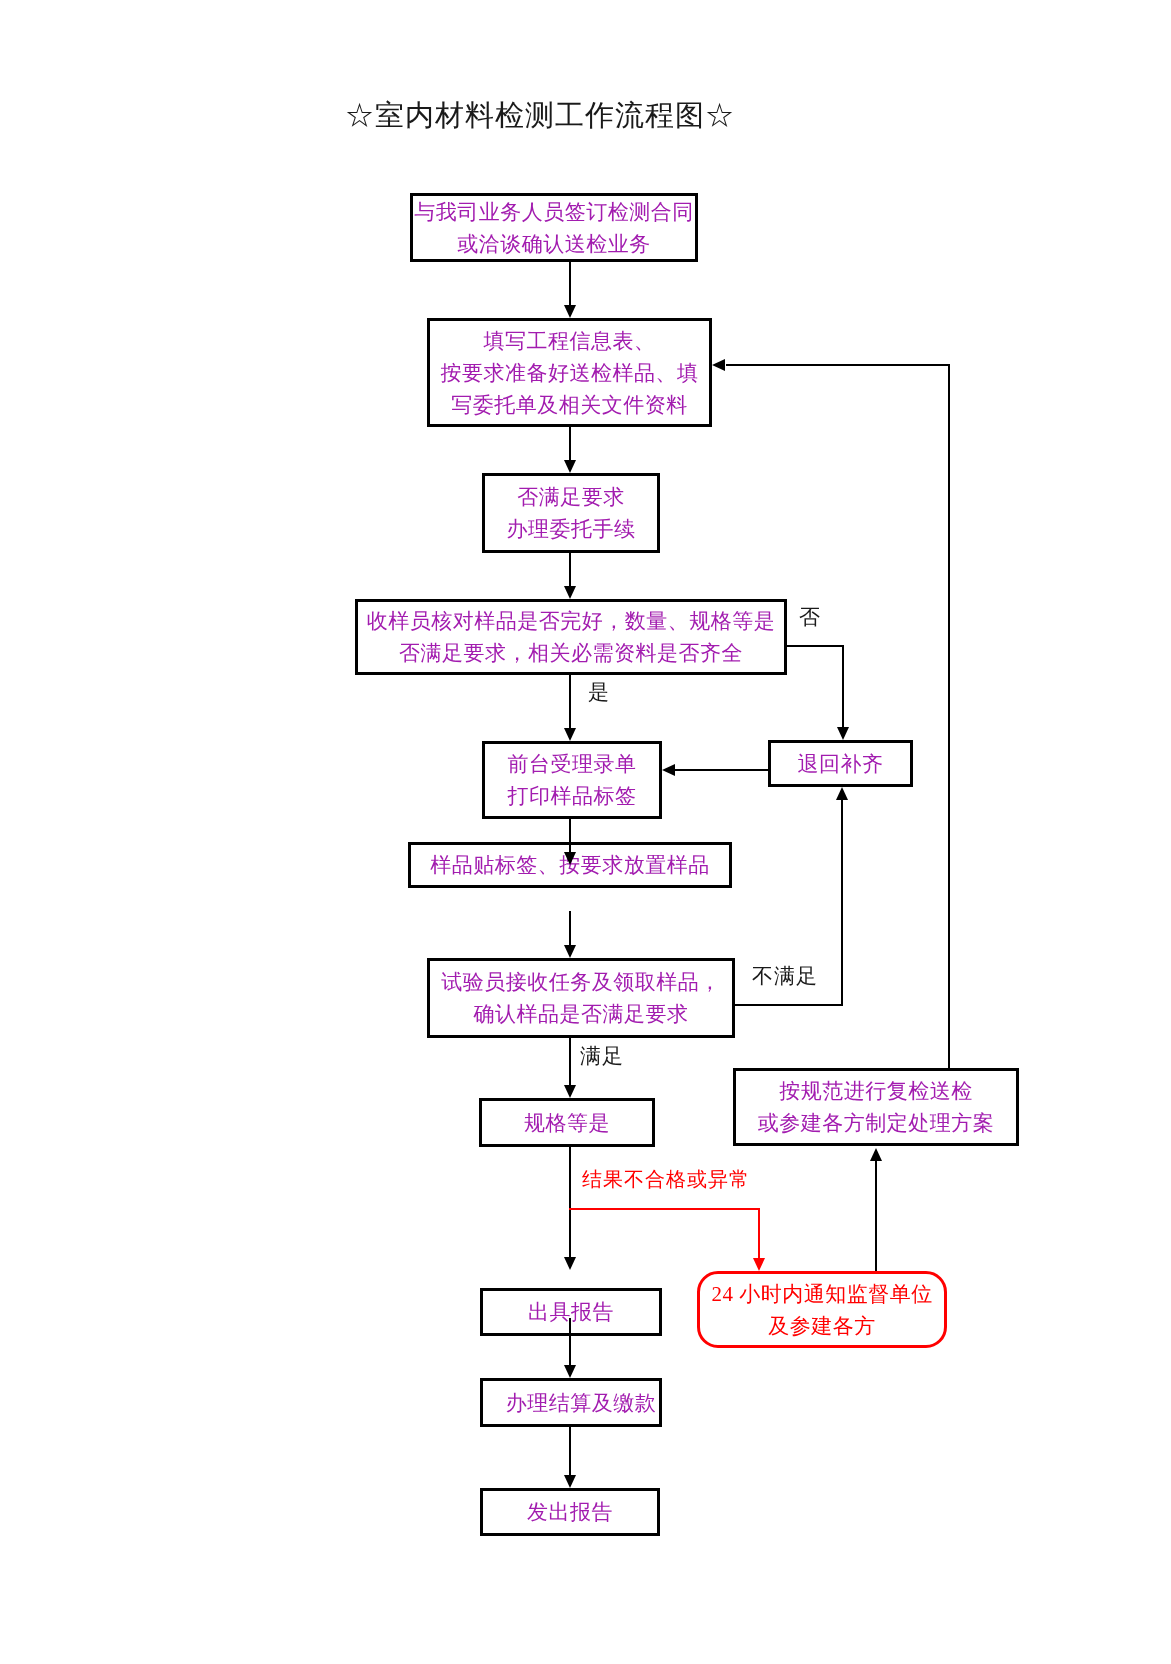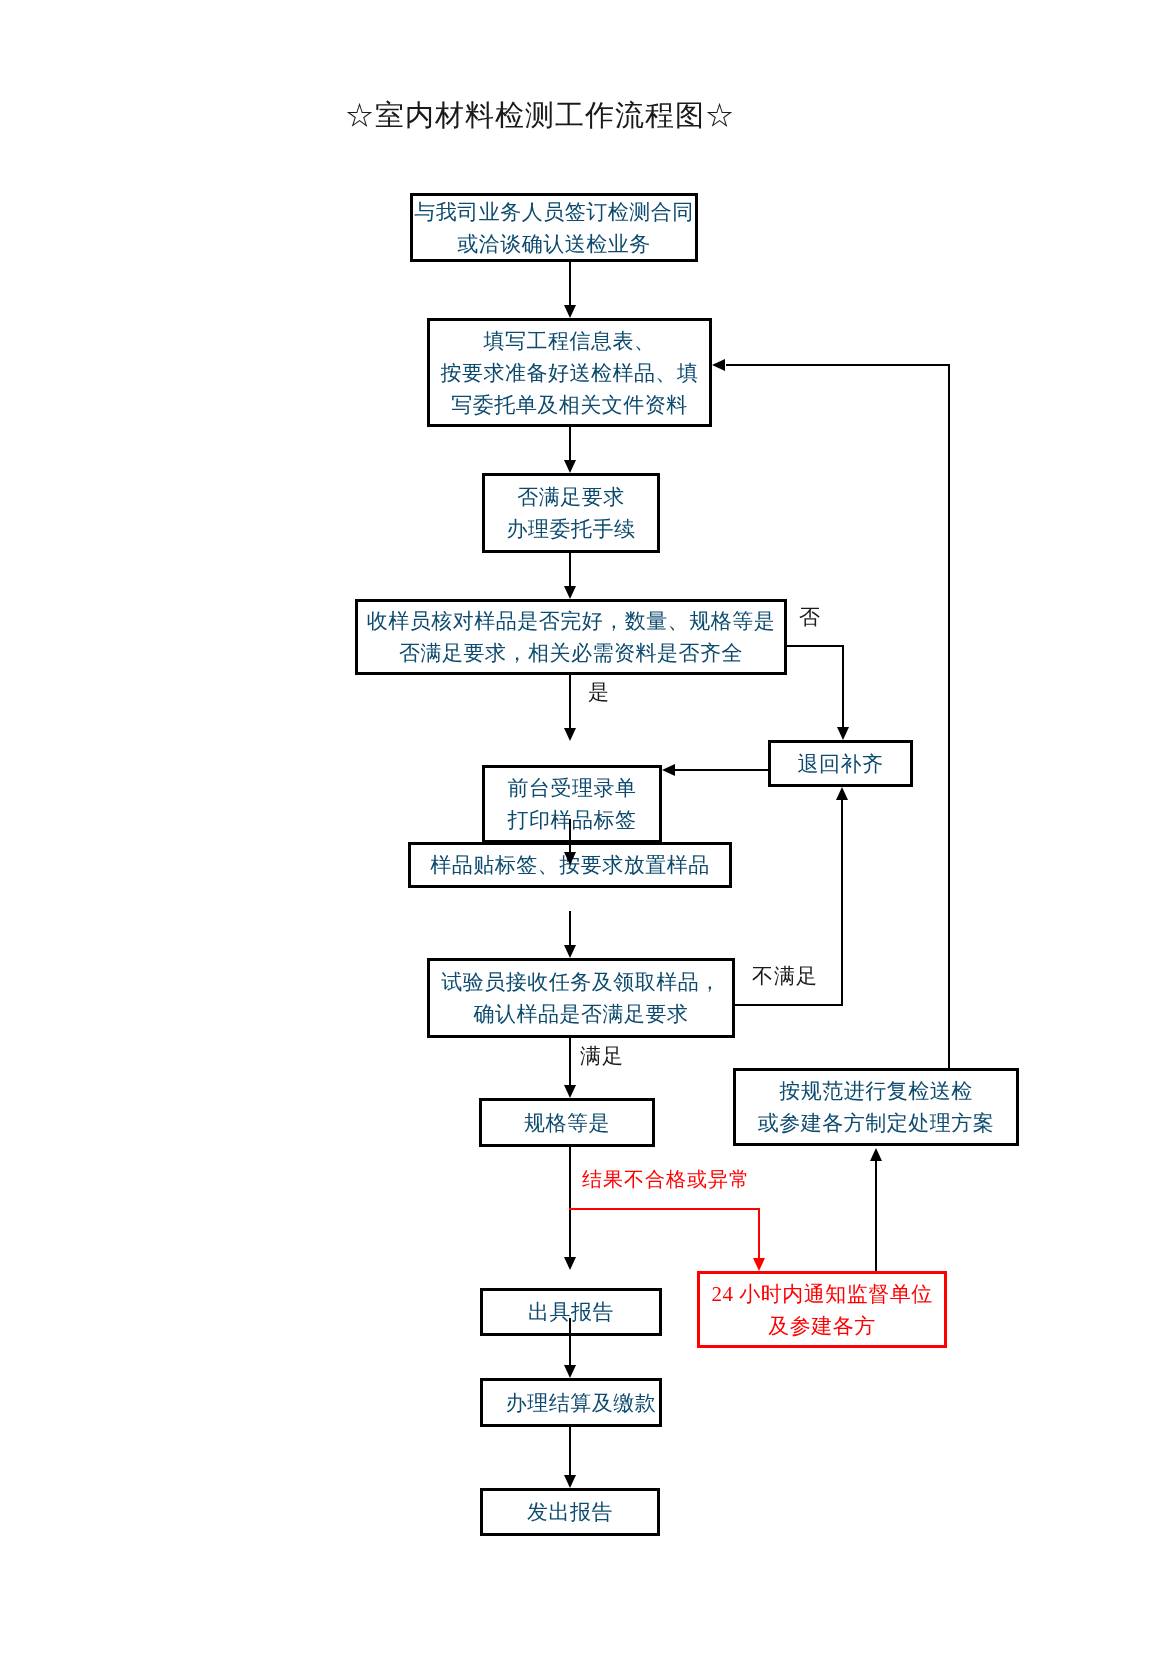--- a/index.html
+++ b/index.html
@@ -13,29 +13,29 @@
   }
   #title{
     position:absolute;left:250px;top:96px;width:580px;
     text-align:center;font-size:29px;letter-spacing:1px;color:#1a1a1a;
   }
   .node{
     position:absolute;box-sizing:border-box;
     border:3px solid #000;background:#fff;
     display:flex;flex-direction:column;justify-content:center;align-items:center;
     font-size:21px;line-height:32px;letter-spacing:0.5px;text-align:center;
-    color:#0c4a6e;
+    color:#a21caf;
   }
-  .node.alert{border-color:#ff0000;color:#ff0000;}
+  .node.alert{border-color:#ff0000;color:#ff0000;border-radius:21px;}
   
   .b-sign     {left:410px;top:193px;width:288px;height:69px;}
   .b-fill     {left:427px;top:318px;width:285px;height:109px;}
   .b-deliver  {left:482px;top:473px;width:178px;height:80px;}
   .b-check    {left:355px;top:599px;width:432px;height:76px;text-align:right;}
-  .b-frontdesk{left:482px;top:741px;width:180px;height:78px;margin-top:24px;}
+  .b-frontdesk{left:482px;top:741px;width:180px;height:78px;}
   .b-stick    {left:408px;top:842px;width:324px;height:46px;}
   .b-tester   {left:427px;top:958px;width:308px;height:80px;}
   .b-test     {left:479px;top:1098px;width:176px;height:49px;}
   .b-report   {left:480px;top:1270px;width:182px;height:48px;margin-top:18px;}
   .b-settle   {left:480px;top:1378px;width:182px;height:49px;padding-left:20px;}
   .b-send     {left:480px;top:1488px;width:180px;height:48px;}
   .b-return   {left:768px;top:740px;width:145px;height:47px;}
   .b-recheck  {left:733px;top:1068px;width:286px;height:78px;}
   .b-notify   {left:697px;top:1271px;width:250px;height:77px;}
   

